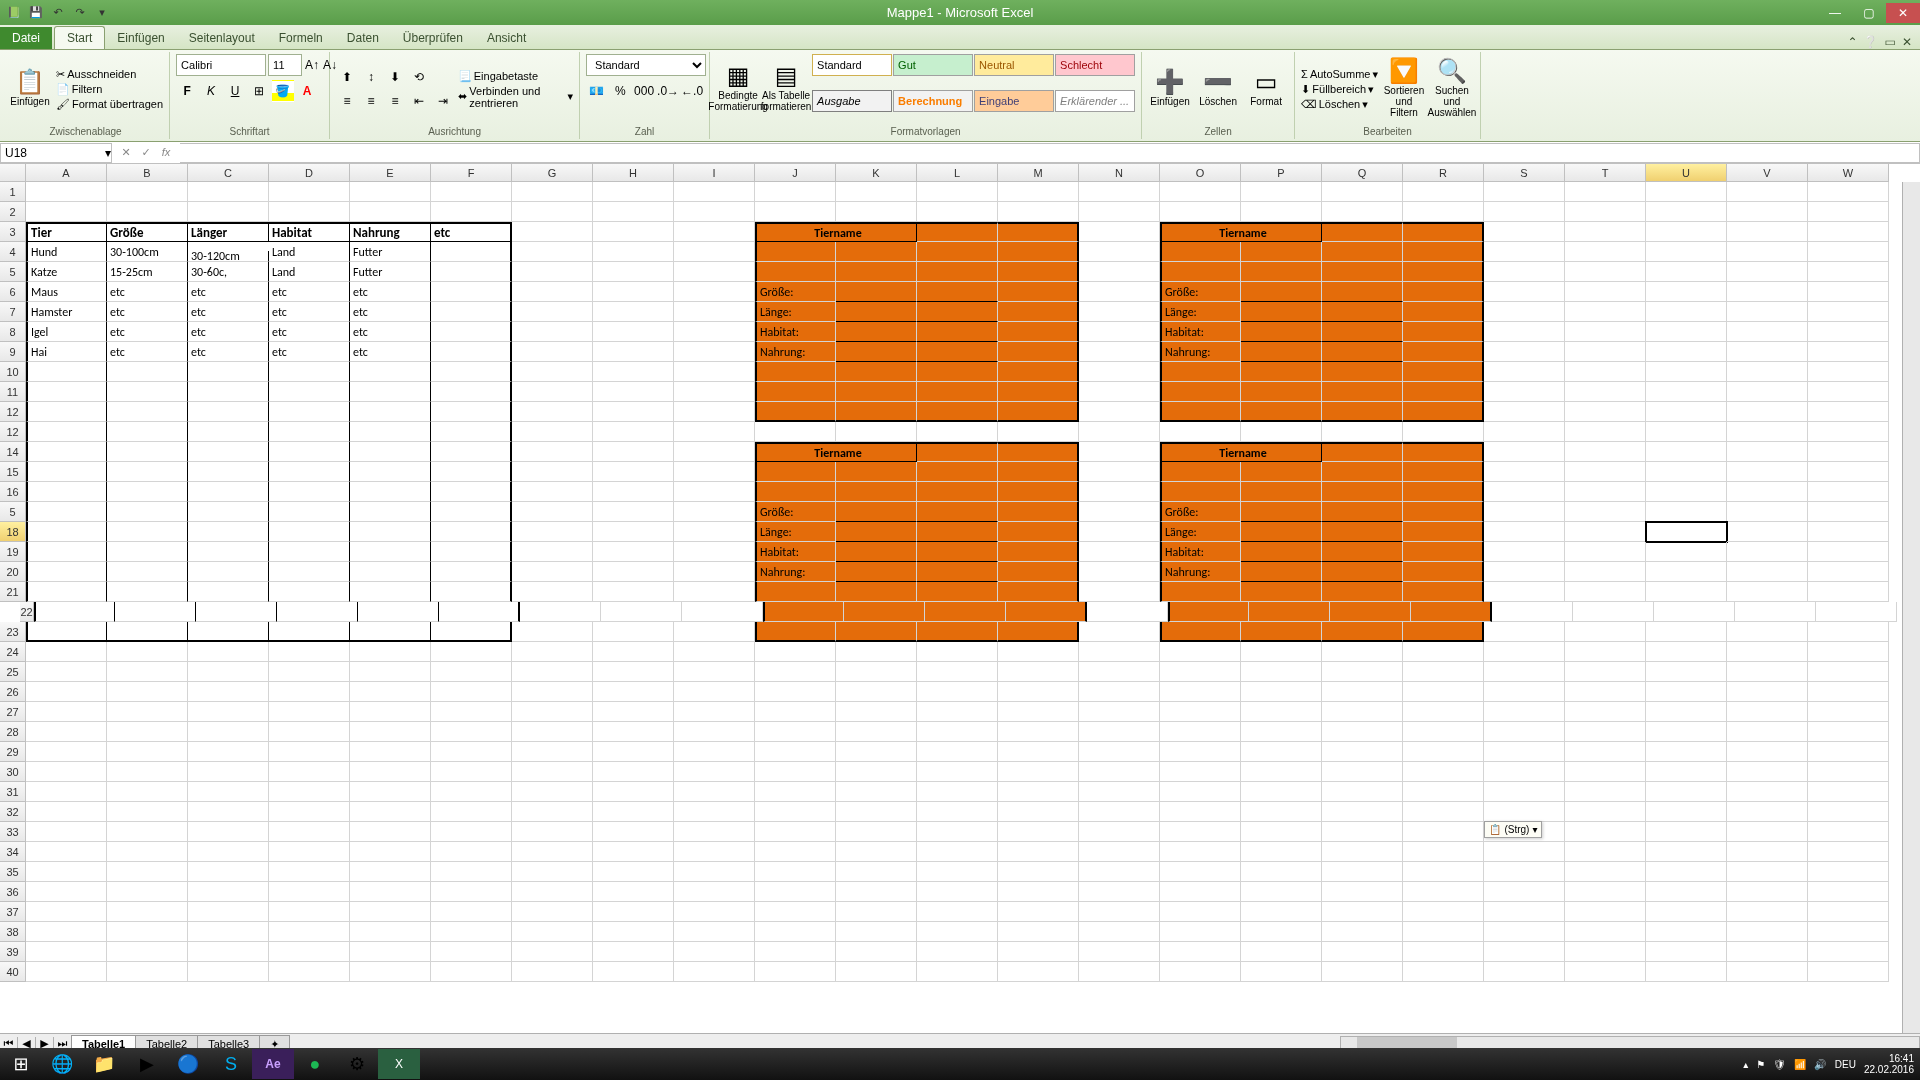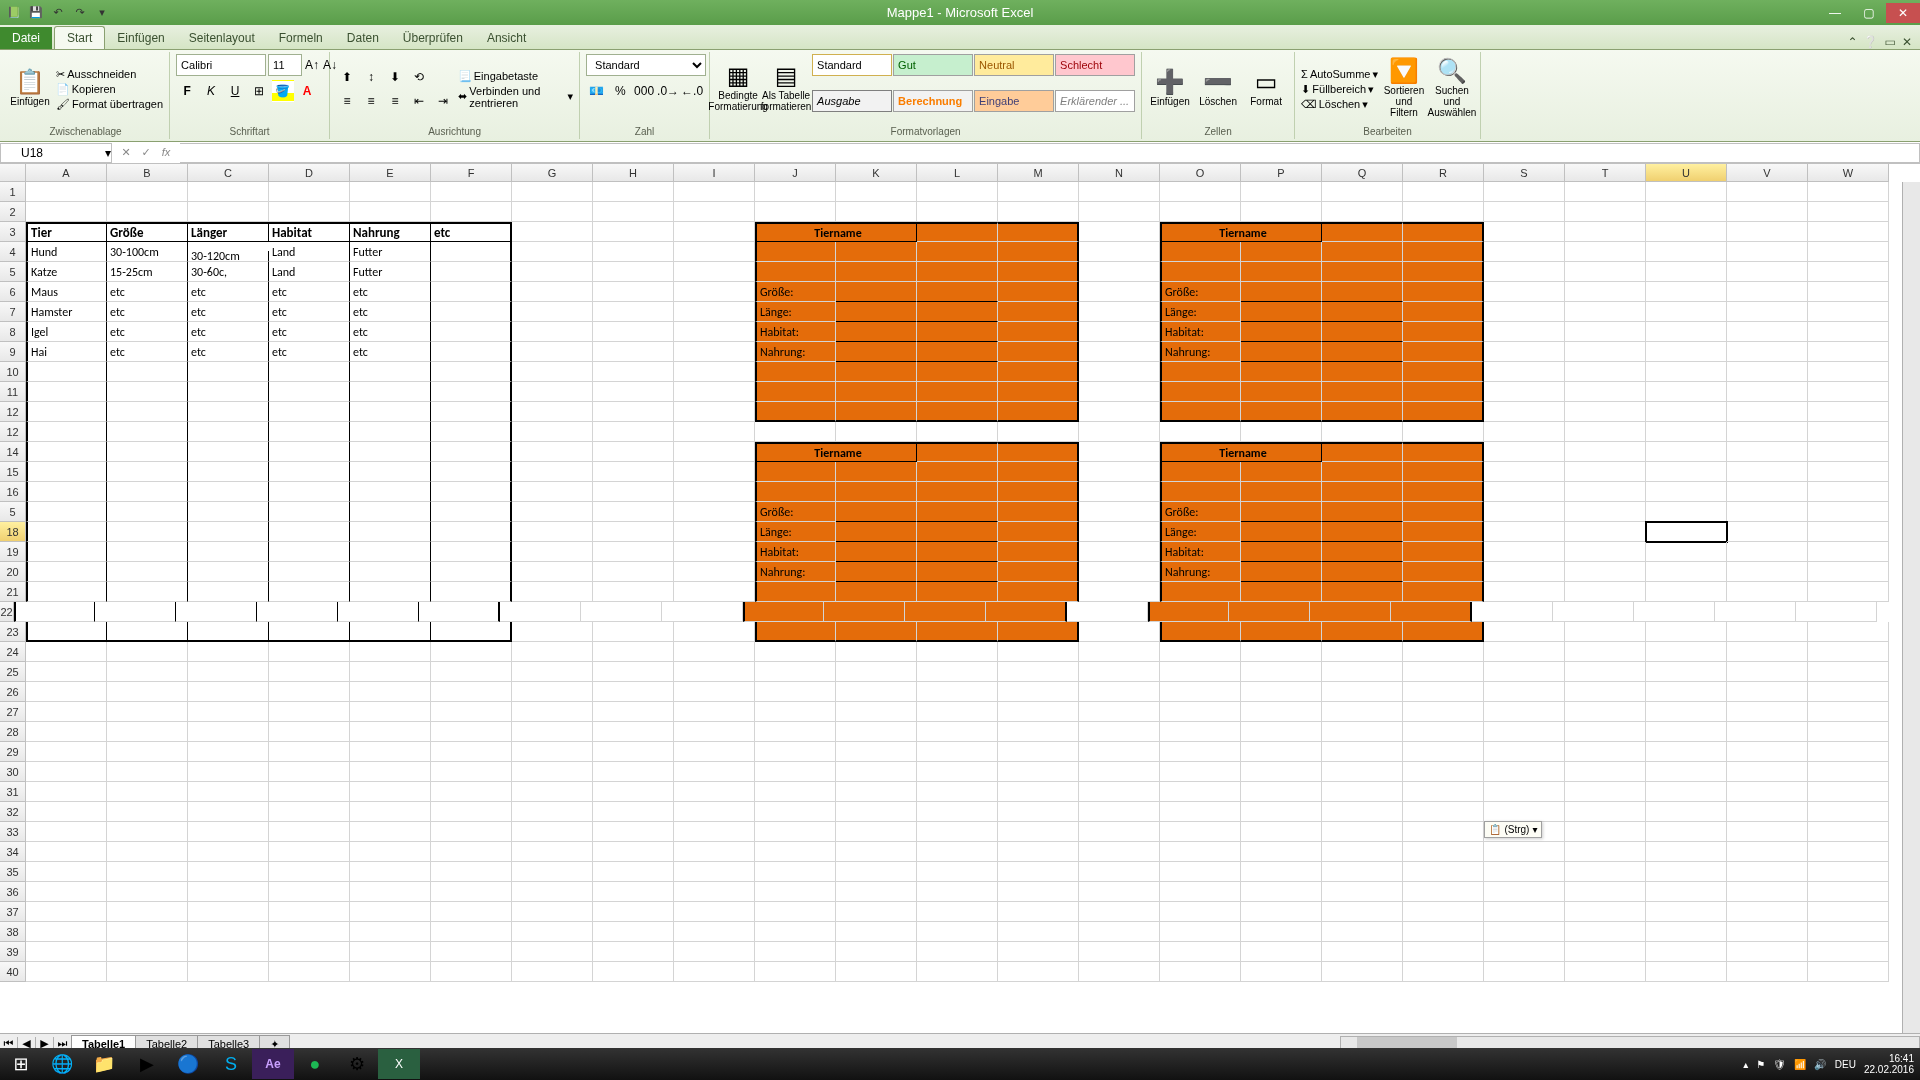--- a/index.html
+++ b/index.html
@@ -39,21 +39,21 @@
 .s-gut { background: #c6efce; color: #006100; }
 .s-neutral { background: #ffeb9c; color: #9c5700; }
 .s-schlecht { background: #ffc7ce; color: #9c0006; }
 .s-ausgabe { background: #f2f2f2; border-color: #7f7f7f; font-style: italic; }
 .s-berechnung { background: #f2f2f2; color: #fa7d00; font-weight: bold; }
 .s-eingabe { background: #ffcc99; color: #3f3f76; }
 .s-erkl { background: #fff; color: #7f7f7f; font-style: italic; }
 
 
 .formula-bar { height: 22px; display: flex; border-bottom: 1px solid #c0c0c0; align-items: center; }
-.name-box { width: 112px; border: 1px solid #c0c0c0; height: 20px; font-size: 12px; padding-left: 20px; display: flex; align-items: center; justify-content: space-between; }
+.name-box { width: 112px; border: 1px solid #c0c0c0; height: 20px; font-size: 12px; padding-left: 4px; display: flex; align-items: center; justify-content: space-between; }
 .fx-btns { display: flex; gap: 0; padding: 0 4px; }
 .fx-btn { width: 20px; text-align: center; color: #888; font-size: 11px; }
 .fx-input { flex: 1; height: 20px; border: 1px solid #c0c0c0; border-left: none; }
 
 
 .sheet-wrap { position: relative; height: 869px; overflow: hidden; }
 .grid { position: absolute; top: 0; left: 0; }
 .colhdr-row { display: flex; height: 18px; }
 .hdr { background: linear-gradient(#f8f8f8, #e8e8e8); border-right: 1px solid #c0c0c0; border-bottom: 1px solid #c0c0c0; font-size: 11px; text-align: center; color: #333; display: flex; align-items: center; justify-content: center; }
 .corner { width: 26px; }
@@ -143,21 +143,21 @@
 
 <div class="ribbon">
   <div class="group">
     <div class="group-body">
       <div class="big-btn">
         <span class="icon">📋</span>
         <span class="label">Einfügen</span>
       </div>
       <div class="vcol">
         <div class="small-row">✂ <span>Ausschneiden</span></div>
-        <div class="small-row">📄 <span>Kopieren</span></div>
+        <div class="small-row">📄 <span>Filtern</span></div>
         <div class="small-row">🖌 <span>Format übertragen</span></div>
       </div>
     </div>
     <div class="group-title">Zwischenablage</div>
   </div>
 
   <div class="group" style="width:160px">
     <div class="group-body" style="flex-direction:column">
       <div class="small-row">
         <input class="font-select" style="width: 90px;" value="Calibri">
@@ -863,21 +863,21 @@
         <div class="cell orange-card" style="width: 81px;"></div>
         <div class="cell orange-card" style="width: 81px;"></div>
         <div class="cell orange-card card-outer-r" style="width: 81px;"></div>
         <div class="cell" style="width: 81px;"></div>
         <div class="cell" style="width: 81px;"></div>
         <div class="cell" style="width: 81px;"></div>
         <div class="cell" style="width: 81px;"></div>
         <div class="cell" style="width: 81px;"></div>
       </div>
       <div class="row">
-        <div class="hdr rowhdr" style="width: 14px;">22</div>
+        <div class="hdr rowhdr" style="width: 14px; margin-left: 20px;">22</div>
         <div class="cell table-border-left table-vborder" style="width: 81px;"></div>
         <div class="cell table-vborder" style="width: 81px;"></div>
         <div class="cell table-vborder" style="width: 81px;"></div>
         <div class="cell table-vborder" style="width: 81px;"></div>
         <div class="cell table-vborder" style="width: 81px;"></div>
         <div class="cell table-border-right" style="width: 81px;"></div>
         <div class="cell" style="width: 81px;"></div>
         <div class="cell" style="width: 81px;"></div>
         <div class="cell" style="width: 81px;"></div>
         <div class="cell orange-card card-outer-l" style="width: 81px;"></div>

